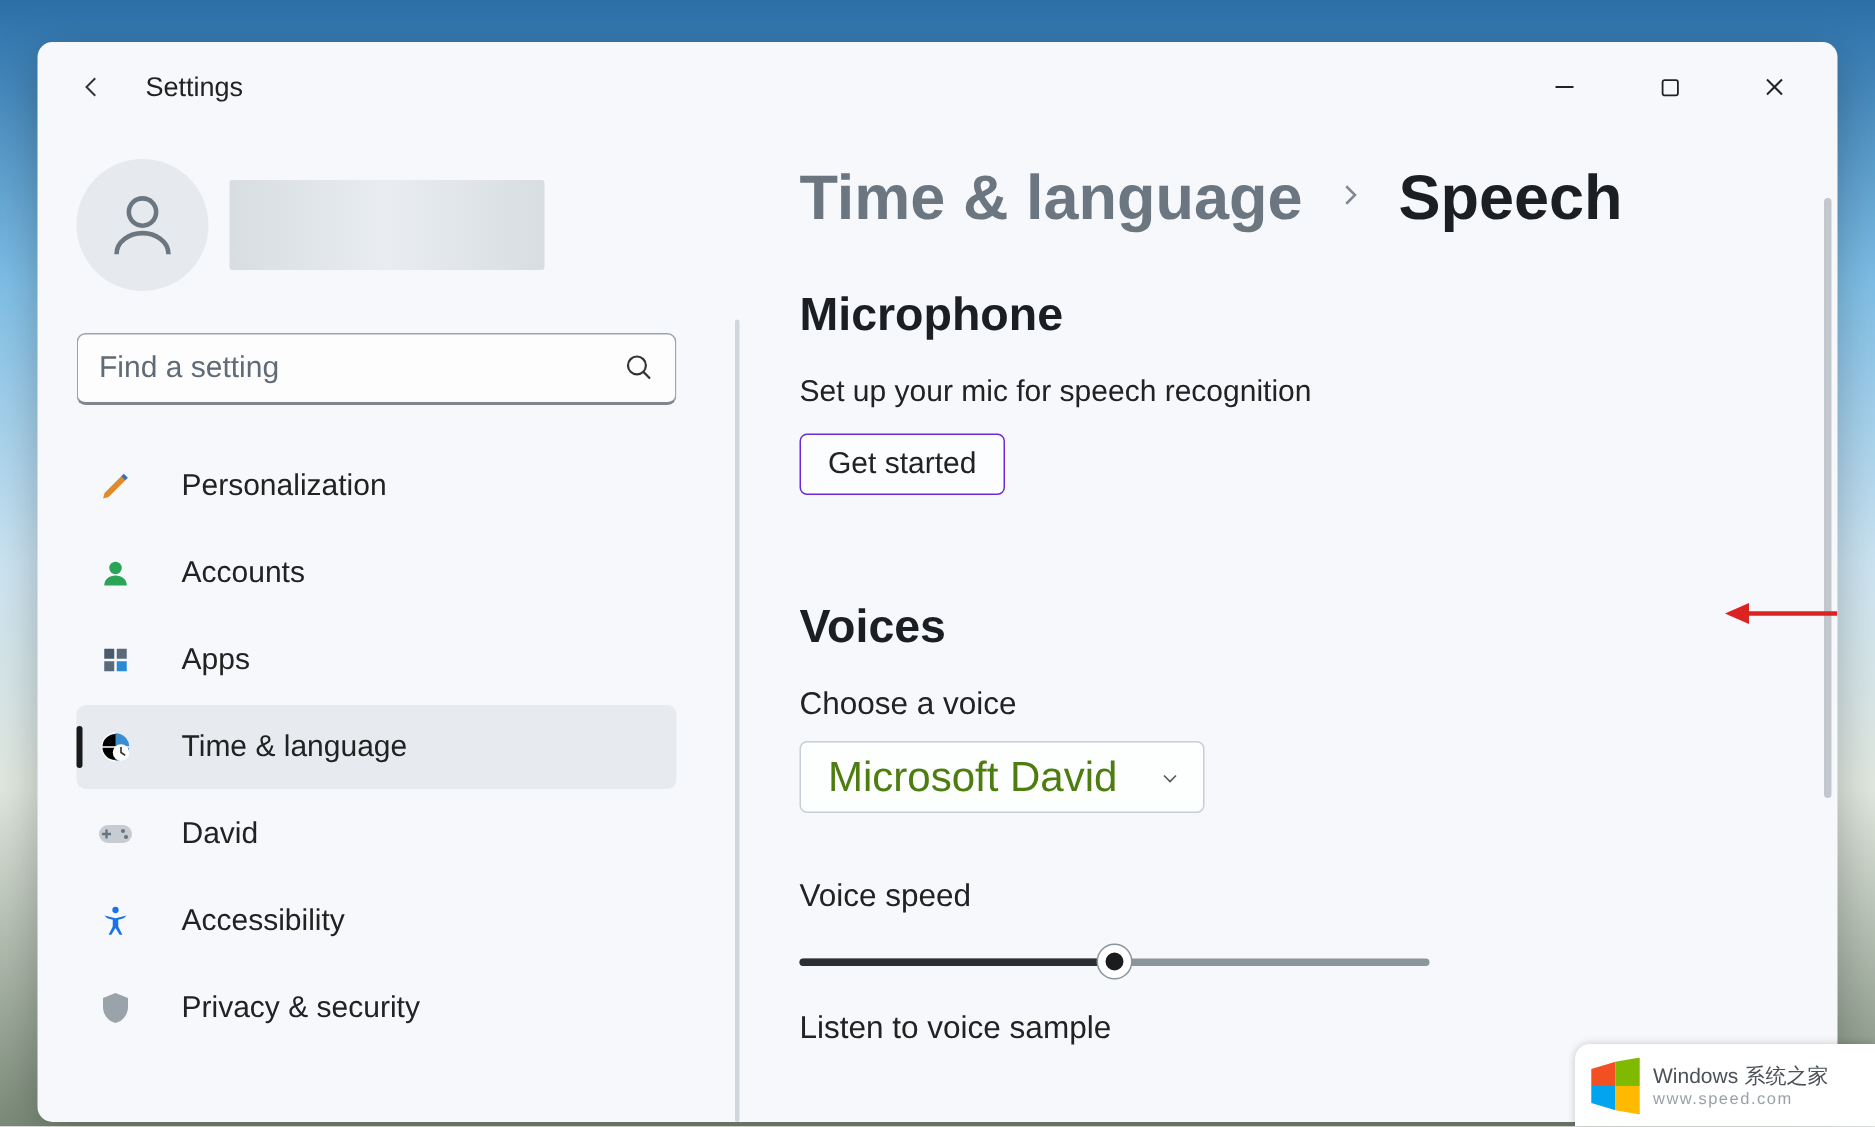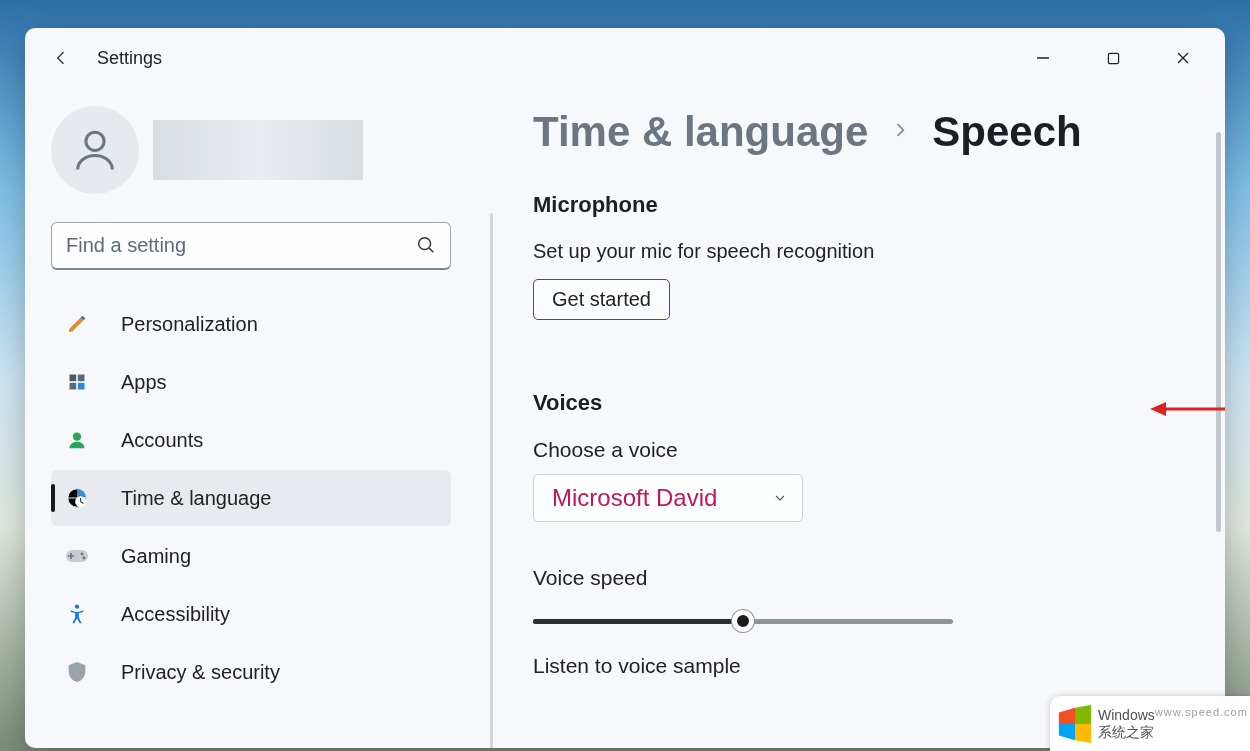--- a/index.html
+++ b/index.html
@@ -37,37 +37,37 @@
   .nav-item { position:relative; display:flex; align-items:center; gap:32px; height:56px; padding:0 14px; border-radius:6px; cursor:pointer; font-size:20px; color:#222; }
   .nav-item.selected { background:#e7ebf0; }
   .nav-item.selected::before { content:""; position:absolute; left:0; top:14px; bottom:14px; width:4px; background:#1a1a1a; border-radius:3px; }
   .nav-icon { width:24px; height:24px; display:flex; align-items:center; justify-content:center; }
   .content { flex:1; padding: 20px 10px 0 48px; position:relative; overflow:hidden; }
   .scroll-divider { position:absolute; left:5px; top:125px; bottom:0; width:3px; background:#d0d6dc; border-radius:2px; }
   .breadcrumb { display:flex; align-items:center; gap:22px; margin-bottom: 36px; }
   .bc-parent { font-size:42px; font-weight:600; color:#6b7680; cursor:pointer; }
   .bc-sep { color:#808893; }
   .bc-current { font-size:42px; font-weight:600; color:#1b1f23; }
-  .section-head { font-size:22px; font-weight:600; color:#1b1f23; margin-bottom: 22px; }
+  .section-head { font-size:31px; font-weight:600; color:#1b1f23; margin-bottom: 22px; }
   .section-text { font-size:20px; color:#222; margin-bottom: 16px; }
   .btn { display:inline-block; padding: 8px 18px; background:#fcfdfe; border:1px solid #6d28d9; border-radius:5px; font-size:20px; color:#222; cursor:pointer; }
   .arrow-annot { position:absolute; left:665px; top:312px; pointer-events:none; }
   .voices-block { margin-top: 70px; }
   .sub-label { font-size:21px; color:#222; margin-bottom: 12px; }
-  .select { width:270px; height:48px; border:1px solid #c7ced4; border-radius:5px; background:#fdfefe; display:flex; align-items:center; justify-content:space-between; padding:0 14px 0 18px; font-size:24px; color:#be185d; cursor:pointer; }
+  .select { width:270px; height:48px; border:1px solid #c7ced4; border-radius:5px; background:#fdfefe; display:flex; align-items:center; justify-content:space-between; padding:0 14px 0 18px; font-size:28px; color:#4d7c0f; cursor:pointer; }
   .slider-wrap { margin-top: 44px; }
   .slider { position:relative; width:420px; height:20px; margin-top: 20px; }
   .slider-track { position:absolute; top:9px; left:0; right:0; height:5px; background:#8c949c; border-radius:3px; }
   .slider-fill { position:absolute; top:9px; left:0; width:50%; height:5px; background:#2b2f33; border-radius:3px; }
   .slider-thumb { position:absolute; top:0; left:50%; transform:translateX(-50%); width:22px; height:22px; border-radius:50%; background:#1a1c1e; border:5px solid #fff; box-shadow:0 0 0 1px #8c949c; cursor:pointer; }
   .listen-label { font-size:21px; color:#222; margin-top: 24px; }
   .content-scrollbar { position:absolute; right:4px; top:44px; width:5px; height:400px; background:#c1c7cd; border-radius:3px; }
   .watermark { position:absolute; right:0; bottom:0; width:200px; height:55px; background:#fff; border-radius:10px 0 0 0; display:flex; align-items:center; padding:0 6px; box-shadow:0 0 6px rgba(0,0,0,0.2); }
   .wm-logo { width:42px; height:42px; display:flex; align-items:center; justify-content:center; }
-  .wm-text { display:flex; flex-direction:row; margin-left:4px; }
+  .wm-text { display:flex; flex-direction:column; margin-left:4px; }
   .wm-line1 { font-size:15px; color:#0a64b8; font-weight:600; }
   .wm-line1 span { color:#4a5158; font-weight:400; font-size:14px; }
   .wm-line2 { font-size:11px; color:#9aa0a6; letter-spacing:1px; }
 </style>
 </head>
 <body>
 
 <div class="desktop">
   <div class="window">
     <div class="titlebar">
@@ -127,36 +127,36 @@
               <svg width="22" height="22" viewBox="0 0 24 24">
                   <path fill="#e08a2c" d="M3 21l4-1 12-12-3-3L4 17z"></path>
                   <path fill="#3b6fb5" d="M16 5l3 3 2-2-3-3z"></path>
                 </svg>
             </span>
             <span>Personalization</span>
           </div>
           <div class="nav-item">
             <span class="nav-icon">
               <svg width="20" height="20" viewBox="0 0 24 24">
+                  <circle cx="12" cy="8" r="5" fill="#2aa558"></circle>
+                  <path d="M3 22c0-5 4-8 9-8s9 3 9 8z" fill="#2aa558"></path>
+                </svg>
+            </span>
+            <span>Accounts</span>
+          </div>
+          <div class="nav-item">
+            <span class="nav-icon">
+              <svg width="20" height="20" viewBox="0 0 24 24">
                   <rect x="3" y="3" width="8" height="8" fill="#4a5a6a"></rect>
                   <rect x="13" y="3" width="8" height="8" fill="#5a6a7a"></rect>
                   <rect x="3" y="13" width="8" height="8" fill="#5a6a7a"></rect>
                   <rect x="13" y="13" width="8" height="8" fill="#2a8ad6"></rect>
                 </svg>
             </span>
             <span>Apps</span>
-          </div>
-          <div class="nav-item">
-            <span class="nav-icon">
-              <svg width="20" height="20" viewBox="0 0 24 24">
-                  <circle cx="12" cy="8" r="5" fill="#2aa558"></circle>
-                  <path d="M3 22c0-5 4-8 9-8s9 3 9 8z" fill="#2aa558"></path>
-                </svg>
-            </span>
-            <span>Accounts</span>
           </div>
           <div class="nav-item selected">
             <span class="nav-icon">
               <svg width="22" height="22" viewBox="0 0 24 24">
                   <circle cx="12" cy="12" r="10" fill="#3a8ed0"></circle>
                   <path d="M12 2a10 10 0 000 20M2 12h20" stroke="#fff" stroke-width="1"></path>
                   <circle cx="16" cy="16" r="6" fill="#fff"></circle>
                   <path d="M16 12v4l3 2" stroke="#333" stroke-width="1.2" fill="none"></path>
                 </svg>
             </span>
@@ -164,21 +164,21 @@
           </div>
           <div class="nav-item">
             <span class="nav-icon">
               <svg width="24" height="16" viewBox="0 0 24 16">
                   <rect x="1" y="2" width="22" height="12" rx="6" fill="#c6ccd2"></rect>
                   <circle cx="17" cy="6" r="1.4" fill="#6a7480"></circle>
                   <circle cx="19" cy="10" r="1.4" fill="#6a7480"></circle>
                   <path d="M6 5v6M3 8h6" stroke="#6a7480" stroke-width="1.6"></path>
                 </svg>
             </span>
-            <span>Gaming</span>
+            <span>David</span>
           </div>
           <div class="nav-item">
             <span class="nav-icon">
               <svg width="22" height="22" viewBox="0 0 24 24" fill="#1a73e8">
                   <circle cx="12" cy="4" r="2.3"></circle>
                   <path d="M4 8l8 2 8-2-2 2-4 1v5l3 6h-2l-3-5-3 5H7l3-6v-5L6 10z"></path>
                 </svg>
             </span>
             <span>Accessibility</span>
           </div>

